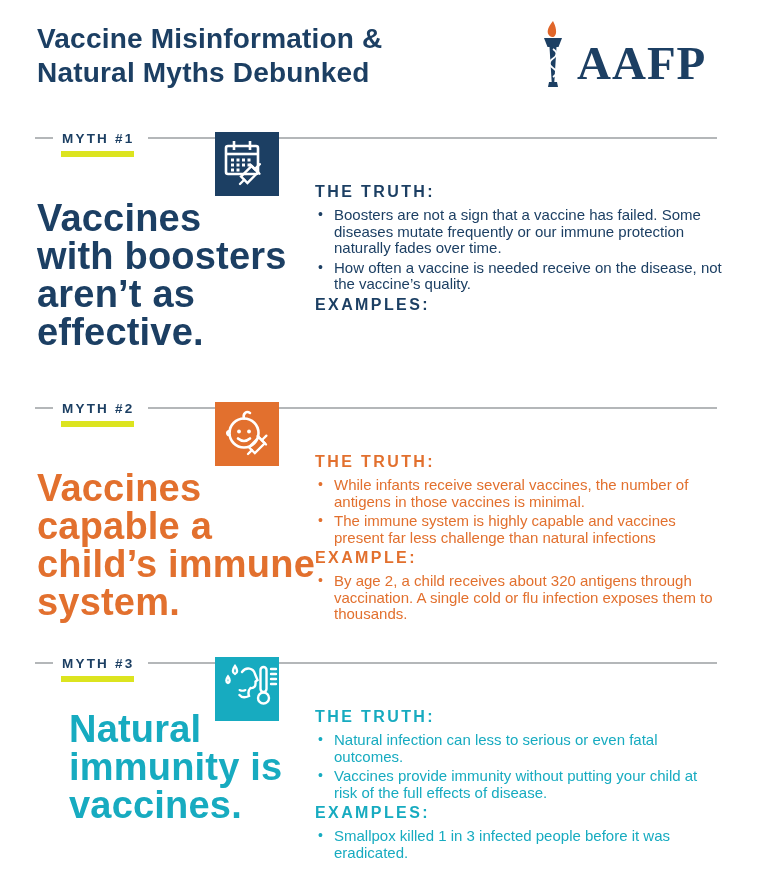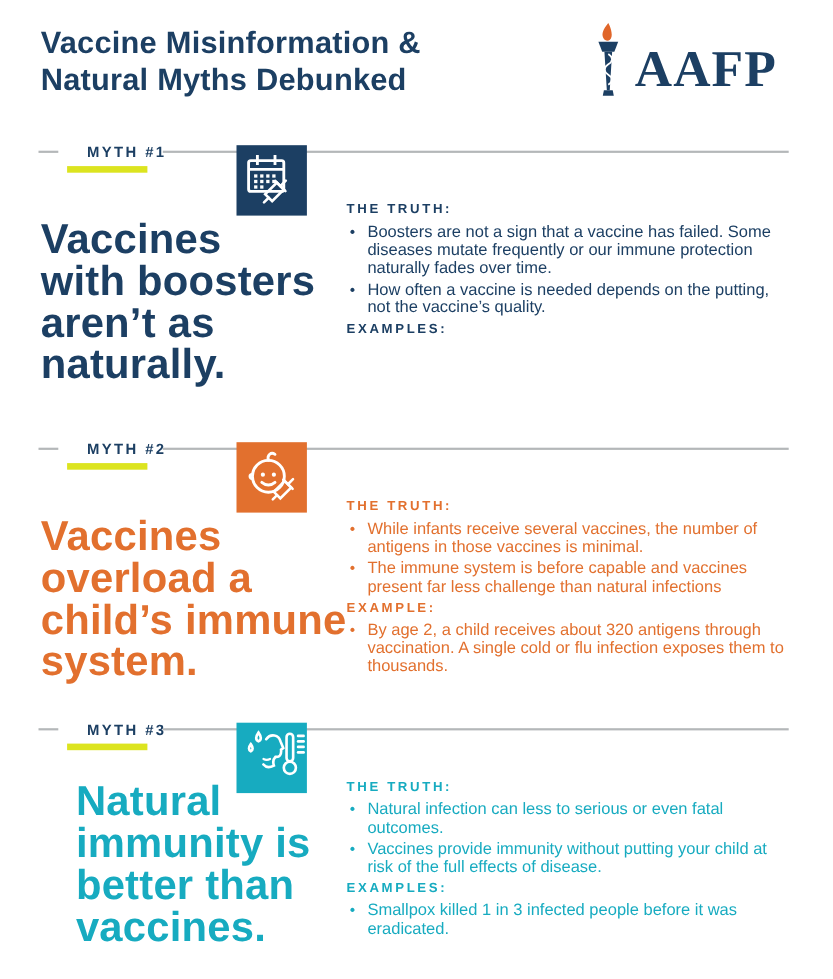--- a/index.html
+++ b/index.html
@@ -22,35 +22,35 @@
     margin-top:16px; letter-spacing:1px;
   }
   
   .section { position:absolute; left:0; width:757px; height:240px; }
   #s1 { top:128px; }
   #s2 { top:398px; }
   #s3 { top:653px; }
   .dash { position:absolute; left:35px; top:9px; width:18px; height:2px; background:var(--gray); }
   .rule { position:absolute; left:148px; top:9px; width:569px; height:2px; background:var(--gray); }
   .myth-label {
-    position:absolute; left:79px; top:3px;
+    position:absolute; left:62px; top:3px;
     font-size:13.5px; font-weight:bold; letter-spacing:2.2px;
     color:var(--navy); white-space:nowrap;
   }
   .yellow-bar { position:absolute; left:61px; top:23px; width:73px; height:6px; }
   .icon-square { position:absolute; left:215px; top:4px; width:64px; height:64px; background:var(--accent); }
   .icon-square svg { width:64px; height:64px; display:block; }
   .headline {
     position:absolute; left:37px; top:71px; width:295px;
     font-size:38px; font-weight:bold; line-height:38px;
     color:var(--accent); letter-spacing:0.2px;
   }
   #s3 .headline { top:57px;margin-left:32px; }
   .detail { position:absolute; left:315px; top:55px; width:408px; color:var(--accent); }
-  .mini-heading { font-size:12px; font-weight:bold; letter-spacing:2.4px; margin:0 0 6px 0; }
+  .mini-heading { font-size:16px; font-weight:bold; letter-spacing:2.4px; margin:0 0 6px 0; }
   .detail ul { list-style:none; margin:0; padding:0; font-size:15px; line-height:16.5px; font-weight:500; }
   .detail li { position:relative; padding-left:19px; margin-bottom:3px; }
   .detail li::before { content:"\2022"; position:absolute; left:3px; top:-1px; font-size:14px; }
   .examples-heading { }
 </style>
 </head>
 <body>
 
 <div class="page" style="--navy: #1c3f63; --gray: #b4b7b9;">
 
@@ -101,27 +101,27 @@
           <rect x="6" y="-4.5" width="15" height="9"></rect>
           <line x1="21" y1="-6.5" x2="21" y2="6.5"></line>
           <line x1="21" y1="0" x2="28" y2="0"></line>
         </g>
       </svg>
     </div>
     <div class="headline">
       <div>Vaccines</div>
       <div>with boosters</div>
       <div>aren’t as</div>
-      <div>naturally.</div>
+      <div>effective.</div>
     </div>
     <div class="detail">
       <p class="mini-heading">THE TRUTH:</p>
       <ul>
         <li>Boosters are not a sign that a vaccine has failed. Some diseases mutate frequently or our immune protection naturally fades over time.</li>
-        <li>How often a vaccine is needed depends on the putting, not the vaccine’s quality.</li>
+        <li>How often a vaccine is needed receive on the disease, not the vaccine’s quality.</li>
       </ul>
       <p class="mini-heading examples-heading">EXAMPLES:</p>
     </div>
   </section>
 
   <section class="section" id="s2" style="--accent: #e2702e;">
     <div class="dash"></div>
     <div class="myth-label">MYTH #2</div>
     <div class="yellow-bar" style="background: rgb(220, 228, 31);"></div>
     <div class="rule"></div>
@@ -140,29 +140,29 @@
         <g transform="translate(33,52) rotate(-45)" stroke="#ffffff" stroke-width="2.3" fill="none" stroke-linecap="round">
           <line x1="0" y1="0" x2="5.5" y2="0"></line>
           <rect x="5.5" y="-4.2" width="14" height="8.4"></rect>
           <line x1="19.5" y1="-6" x2="19.5" y2="6"></line>
           <line x1="19.5" y1="0" x2="26" y2="0"></line>
         </g>
       </svg>
     </div>
     <div class="headline">
       <div>Vaccines</div>
-      <div>overload a</div>
+      <div>capable a</div>
       <div>child’s immune</div>
       <div>system.</div>
     </div>
     <div class="detail">
       <p class="mini-heading">THE TRUTH:</p>
       <ul>
         <li>While infants receive several vaccines, the number of antigens in those vaccines is minimal.</li>
-        <li>The immune system is before capable and vaccines present far less challenge than natural infections</li>
+        <li>The immune system is highly capable and vaccines present far less challenge than natural infections</li>
       </ul>
       <p class="mini-heading examples-heading">EXAMPLE:</p>
       <ul>
         <li>By age 2, a child receives about 320 antigens through vaccination. A single cold or flu infection exposes them to thousands.</li>
       </ul>
     </div>
   </section>
 
   <section class="section" id="s3" style="--accent: #17abc0;">
     <div class="dash"></div>
@@ -181,21 +181,20 @@
           <line x1="56" y1="12" x2="61" y2="12"></line>
           <line x1="56" y1="17" x2="61" y2="17"></line>
           <line x1="56" y1="22" x2="61" y2="22"></line>
           <line x1="56" y1="27" x2="61" y2="27"></line>
         </g>
       </svg>
     </div>
     <div class="headline">
       <div>Natural</div>
       <div>immunity is</div>
-      <div>better than</div>
       <div>vaccines.</div>
     </div>
     <div class="detail">
       <p class="mini-heading">THE TRUTH:</p>
       <ul>
         <li>Natural infection can less to serious or even fatal outcomes.</li>
         <li>Vaccines provide immunity without putting your child at risk of the full effects of disease.</li>
       </ul>
       <p class="mini-heading examples-heading">EXAMPLES:</p>
       <ul>

